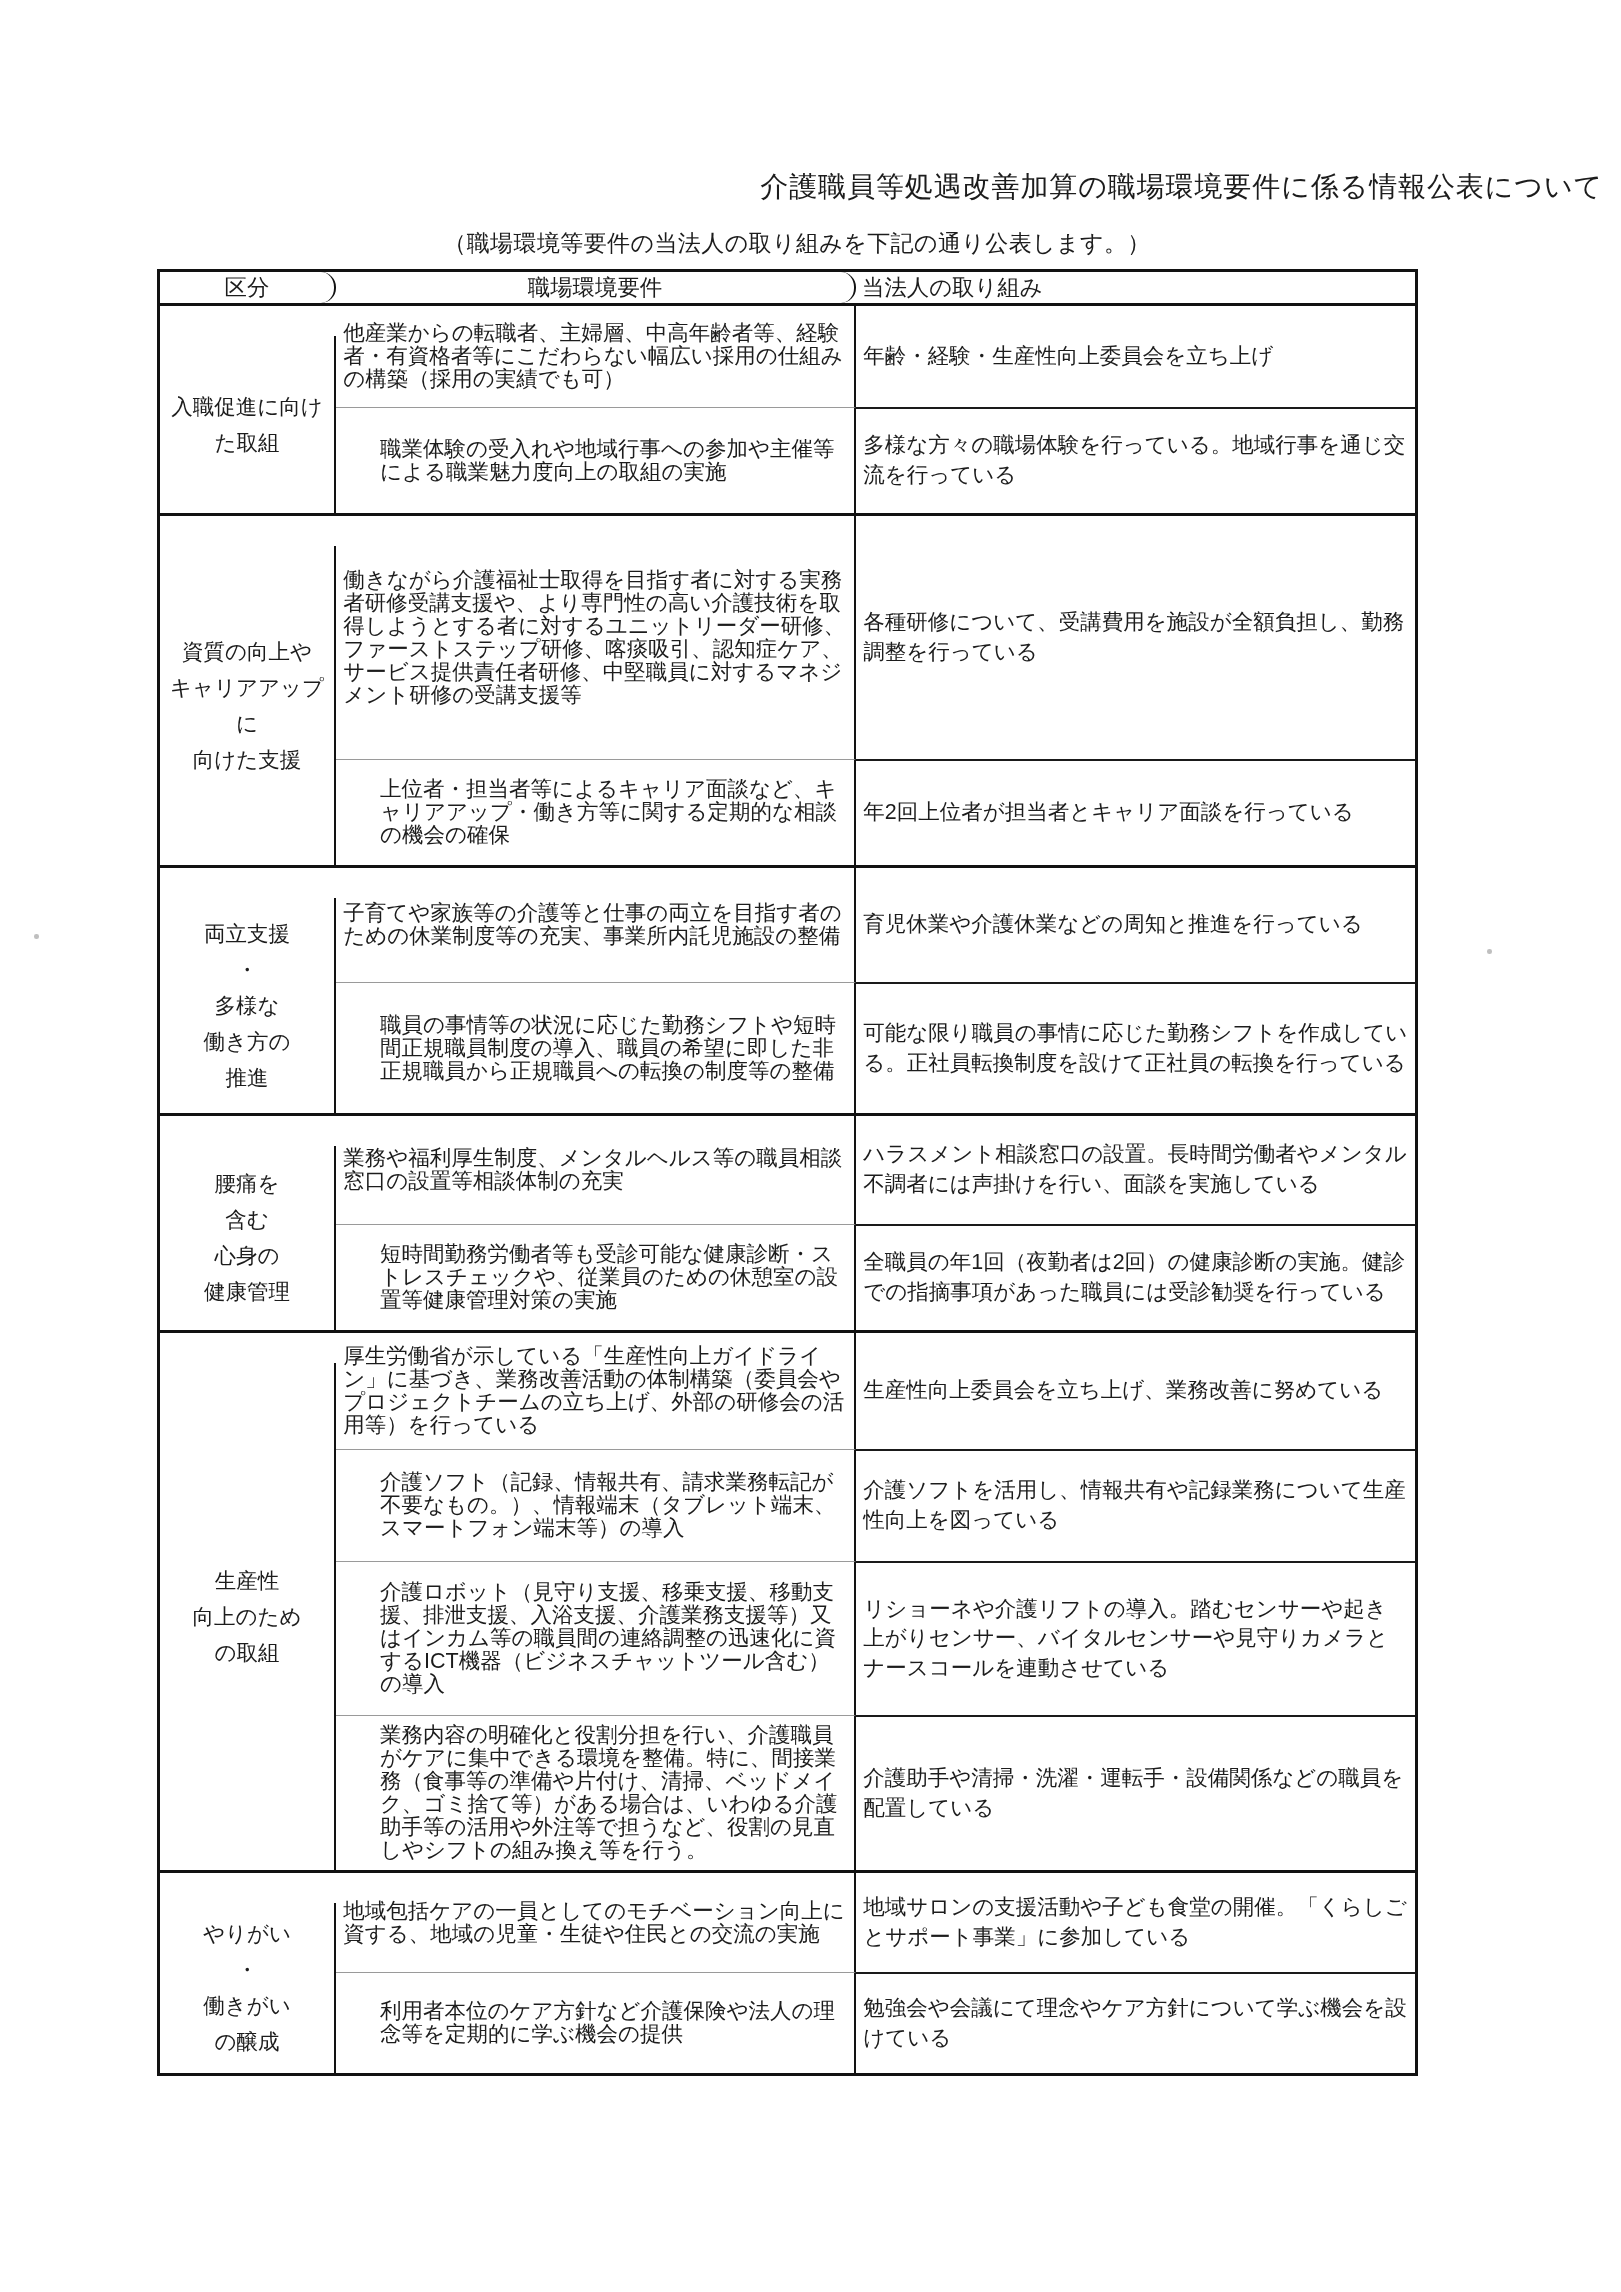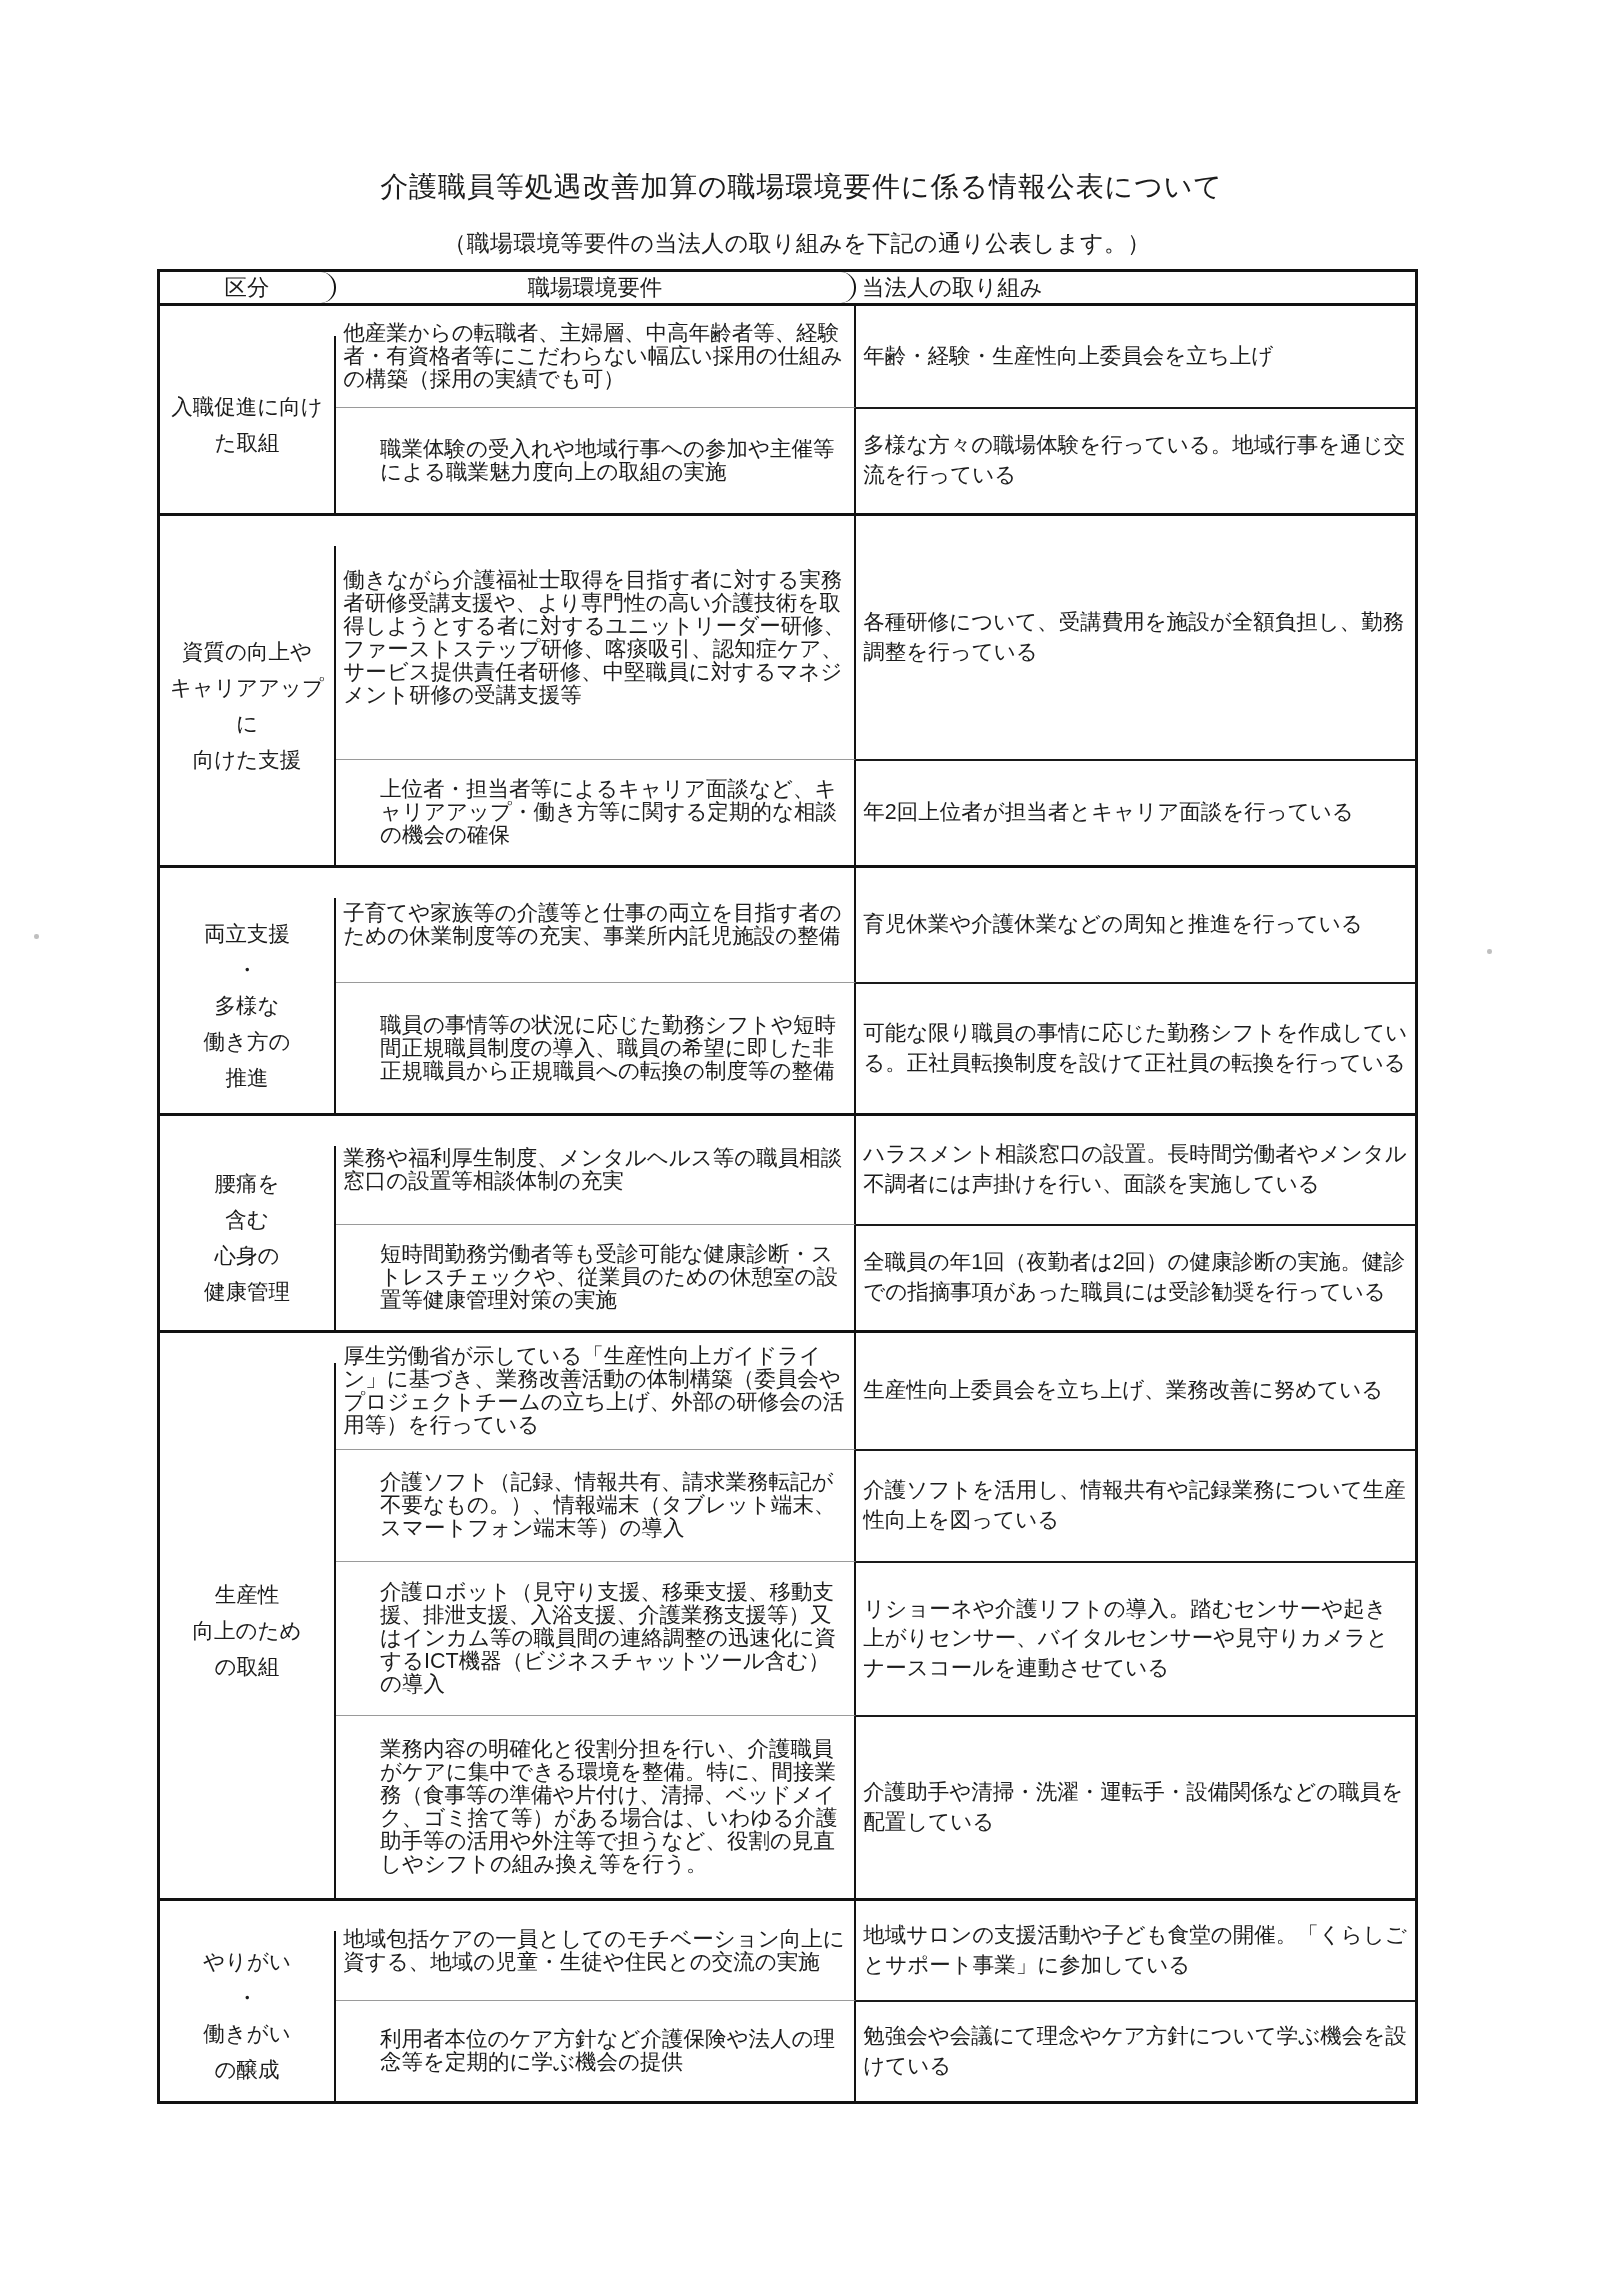--- a/index.html
+++ b/index.html
@@ -6,21 +6,21 @@
   html, body { background: #ffffff; }
   body {
     width: 1621px; height: 2293px;
     position: relative;
     font-family: "Liberation Sans", sans-serif;
     color: #1c1c1c;
     -webkit-font-smoothing: antialiased;
   }
   .title {
     position: absolute; top: 168px; left: 0; right: 18px;
-    text-align: center;
+    text-align: right;
     font-size: 28px; font-weight: 500; letter-spacing: 0.9px;
   }
   .subtitle {
     position: absolute; top: 228px; left: 0; right: 27px;
     text-align: center;
     font-size: 23px; font-weight: 400; letter-spacing: 0.4px;
   }
   .table {
     position: absolute; left: 157px; top: 269px;
     width: 1261px;
@@ -157,21 +157,21 @@
           <div class="init-cell">生産性向上委員会を立ち上げ、業務改善に努めている</div>
         </div>
         <div class="row" style="height:112px">
           <div class="req-cell">介護ソフト（記録、情報共有、請求業務転記が不要なもの。）、情報端末（タブレット端末、スマートフォン端末等）の導入</div>
           <div class="init-cell">介護ソフトを活用し、情報共有や記録業務について生産性向上を図っている</div>
         </div>
         <div class="row" style="height:154px">
           <div class="req-cell">介護ロボット（見守り支援、移乗支援、移動支援、排泄支援、入浴支援、介護業務支援等）又はインカム等の職員間の連絡調整の迅速化に資するICT機器（ビジネスチャットツール含む）の導入</div>
           <div class="init-cell">リショーネや介護リフトの導入。踏むセンサーや起き上がりセンサー、バイタルセンサーや見守りカメラとナースコールを連動させている</div>
         </div>
-        <div class="row" style="height:183px">
+        <div class="row" style="height:155px">
           <div class="req-cell">業務内容の明確化と役割分担を行い、介護職員がケアに集中できる環境を整備。特に、間接業務（食事等の準備や片付け、清掃、ベッドメイク、ゴミ捨て等）がある場合は、いわゆる介護助手等の活用や外注等で担うなど、役割の見直しやシフトの組み換え等を行う。</div>
           <div class="init-cell">介護助手や清掃・洗濯・運転手・設備関係などの職員を配置している</div>
         </div>
       </div>
     </div>
 
     <div class="section">
       <div class="cat-cell">やりがい
 ・
 働きがい

